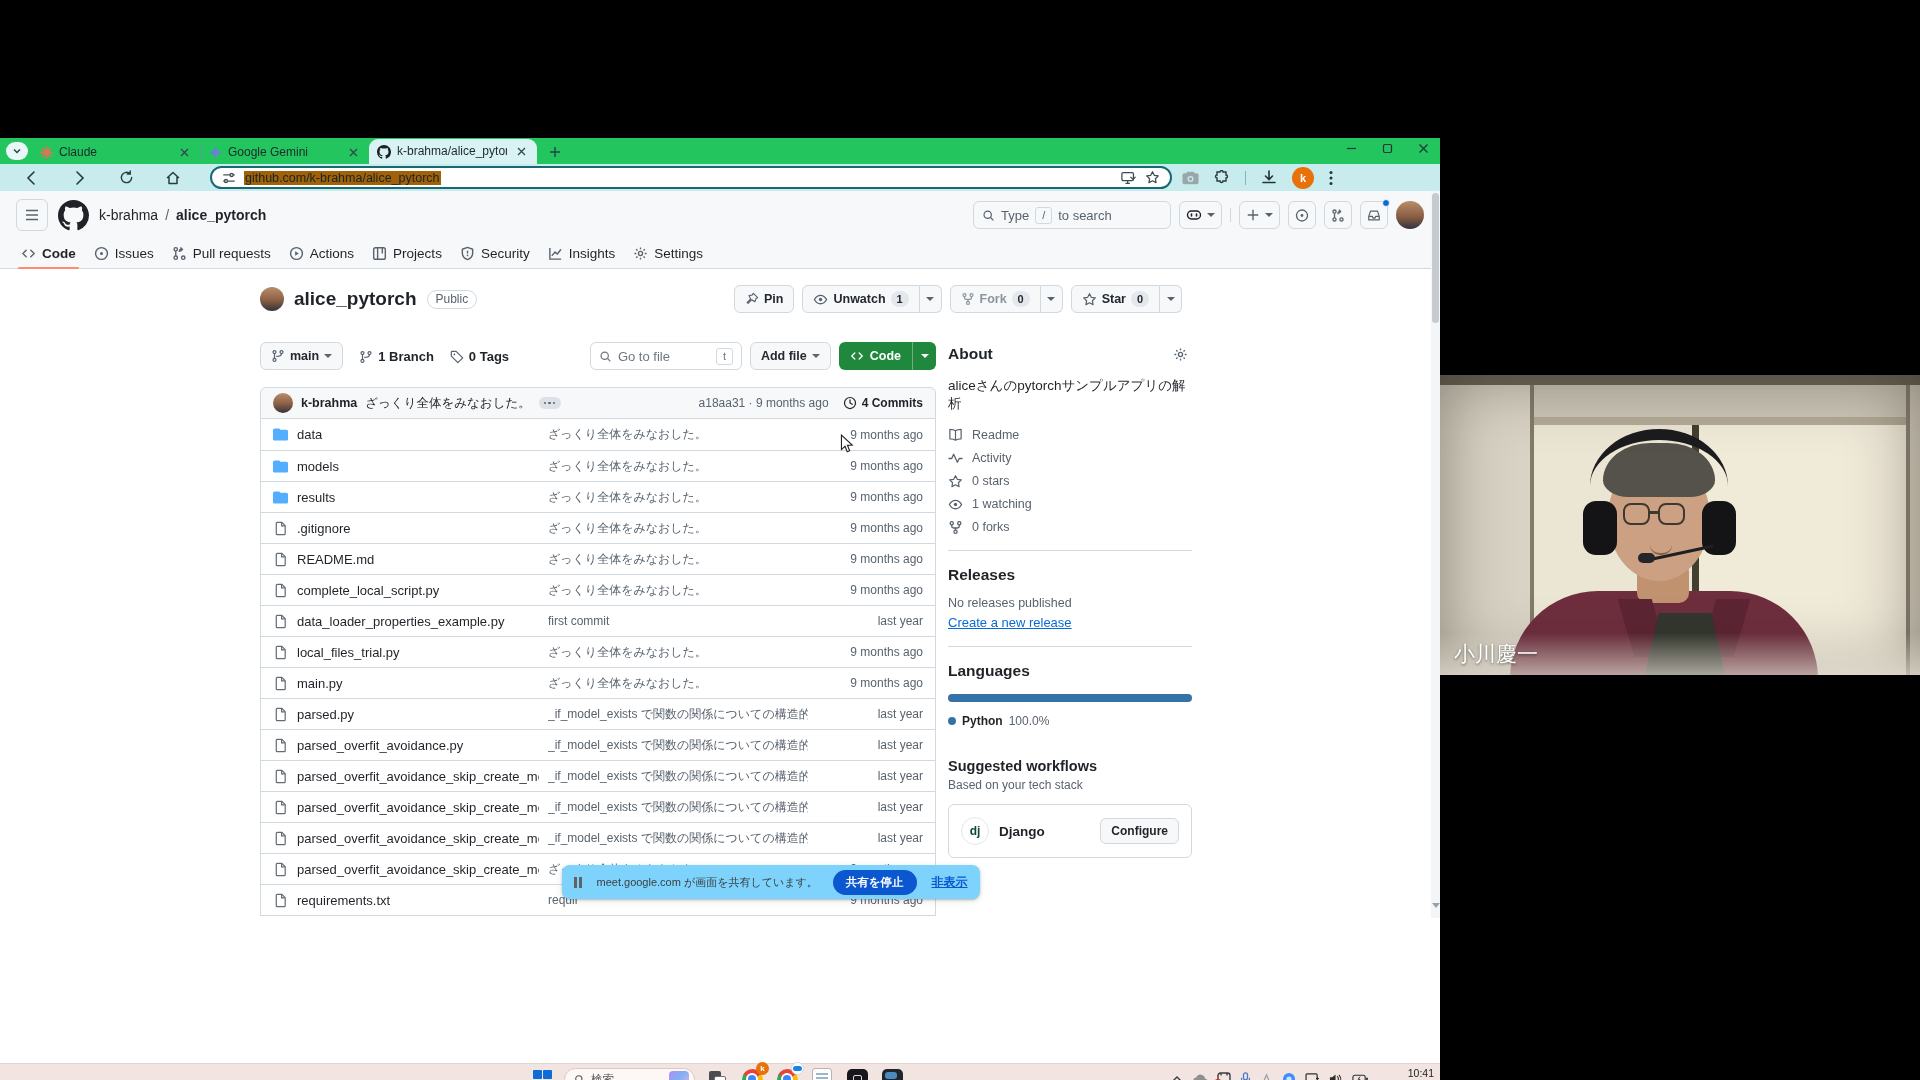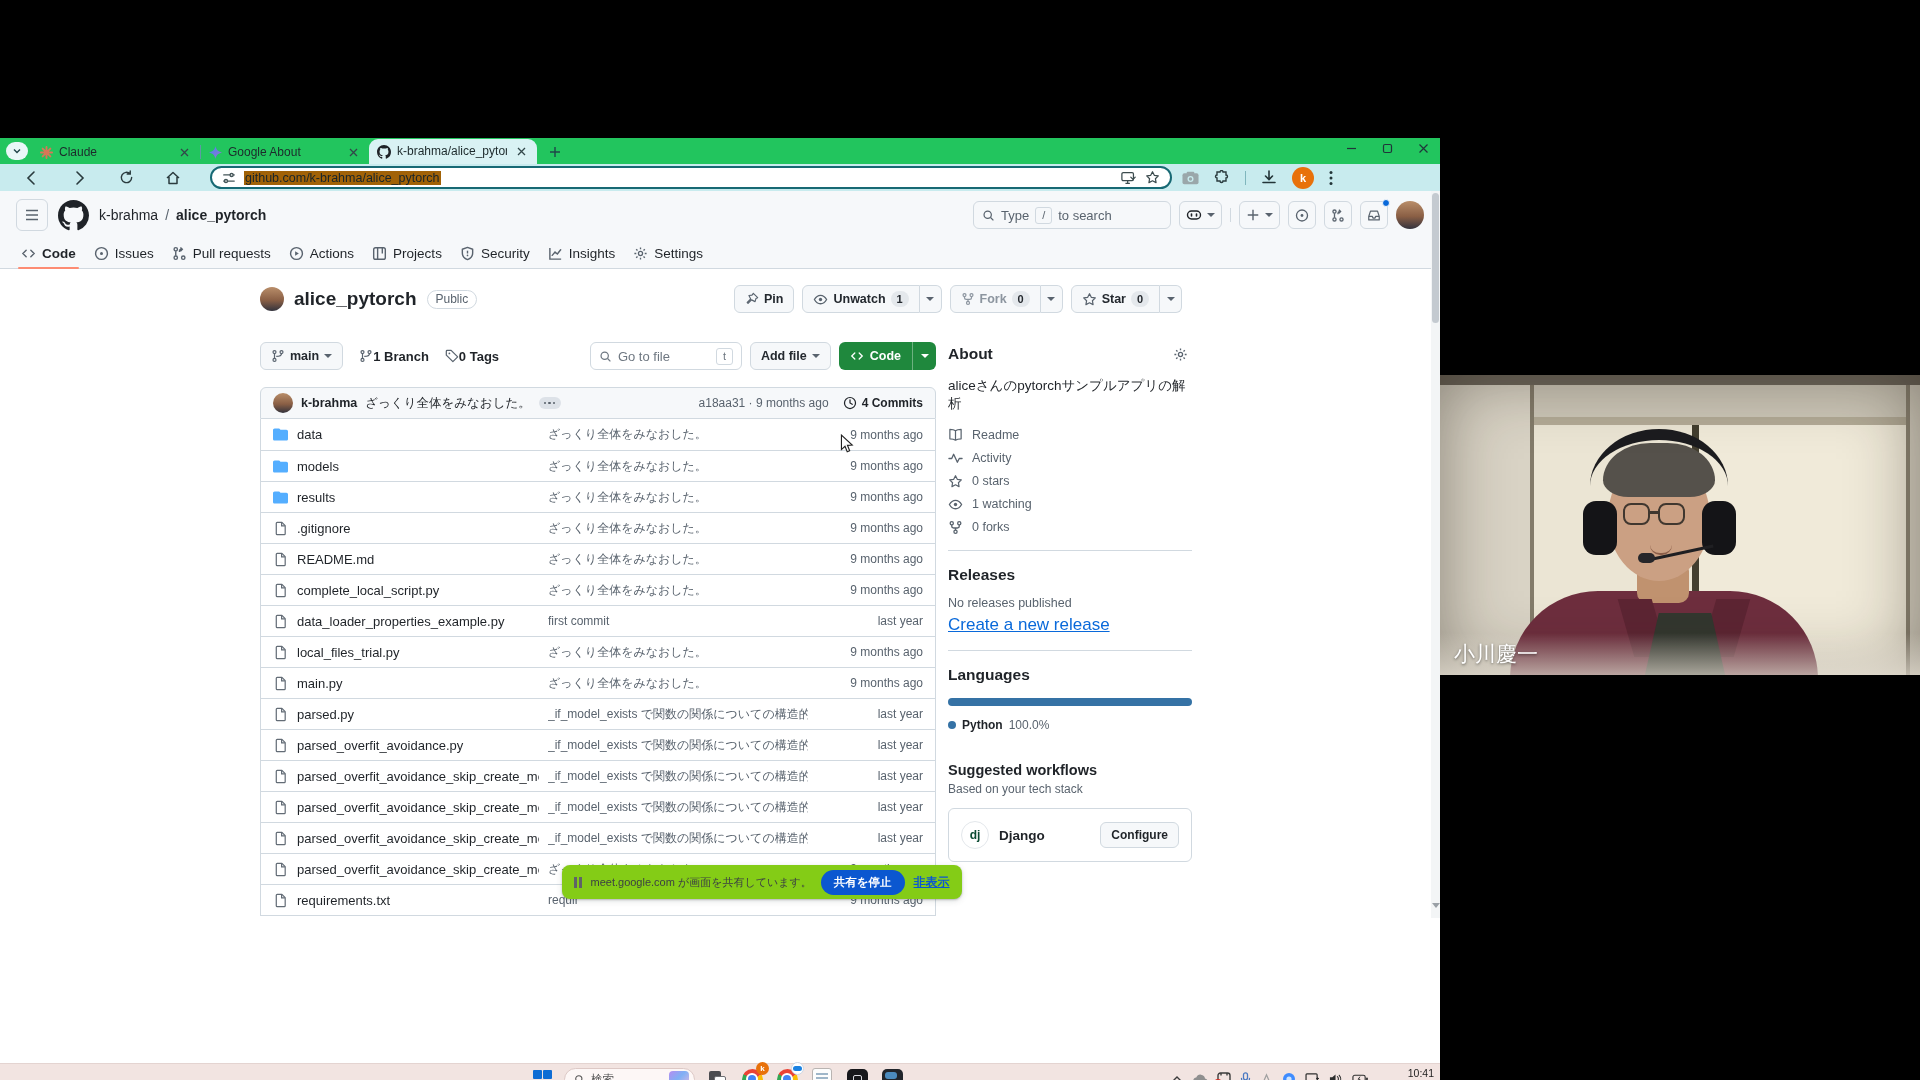--- a/index.html
+++ b/index.html
@@ -70,21 +70,21 @@
     gap:5px;padding:0 10px;font-size:12.5px;color:#24292f;font-weight:600}
   .btn .cnt{background:#e4e8ec;border-radius:999px;min-width:18px;height:16px;padding:0 5px;font-size:11px;
     display:flex;align-items:center;justify-content:center;font-weight:600}
   .split{display:flex}
   .split .btn{border-radius:6px 0 0 6px}
   .split .drop{width:22px;height:28px;border:1px solid #d1d9e0;border-left:none;border-radius:0 6px 6px 0;
     background:#f6f8fa;display:flex;align-items:center;justify-content:center}
   .fork-label{color:#8c959f}
 
   .controls-row{position:absolute;left:260px;top:151px;width:676px;display:flex;align-items:center}
-  .meta{display:flex;align-items:center;font-size:13px;color:#1f2328;margin-left:16px}
+  .meta{display:flex;align-items:flex-end;gap:5px;font-size:13px;color:#1f2328;margin-left:16px}
   .meta b{font-weight:600}
   .ctrl-right{margin-left:auto;display:flex;gap:8px;align-items:center}
   .goto{width:152px;height:28px;border:1px solid #d1d9e0;border-radius:6px;display:flex;align-items:center;
     gap:6px;padding:0 8px;font-size:13px;color:#6e7781}
   .goto .key-hint{margin-left:auto}
   .btn-green{height:28px;border-radius:6px 0 0 6px;background:#1f883d;color:#fff;display:flex;align-items:center;
     gap:6px;padding:0 11px;font-size:12.5px;font-weight:600}
   .drop-green{width:24px;height:28px;background:#1f883d;border-left:1px solid rgba(255,255,255,.35);
     border-radius:0 6px 6px 0;display:flex;align-items:center;justify-content:center}
   .drop-green .caret,.btn-green .caret{border-top-color:#fff}
@@ -108,39 +108,39 @@
 
   .sidebar{position:absolute;left:948px;top:154px;width:244px;color:#1f2328}
   .sec{padding-bottom:15px;border-bottom:1px solid #d1d9e0;margin-bottom:15px;position:relative}
   .sec:last-child{border-bottom:none}
   .sec h2{font-size:15.5px;font-weight:700}
   .about-desc{font-size:13.5px;margin-top:14px;line-height:1.35}
   .about-list{margin-top:14px;display:flex;flex-direction:column;gap:7px}
   .about-item{display:flex;align-items:center;gap:9px;font-size:12.5px;color:#59636e;height:16px}
   .gear-abs{position:absolute;right:4px;top:2px}
   .muted{font-size:12.5px;color:#59636e;margin-top:12px}
-  .blue-link{font-size:17px;color:#0969da;text-decoration:underline;margin-top:5px;display:inline-block}
+  .blue-link{font-size:13px;color:#0969da;text-decoration:underline;margin-top:5px;display:inline-block}
   .lang-bar{height:8px;border-radius:4px;background:#3572A5;margin-top:14px}
   .lang-row{display:flex;align-items:center;gap:6px;margin-top:12px;font-size:12px}
   .lang-dot{width:8px;height:8px;border-radius:50%;background:#3572A5}
   .lang-row b{font-weight:700}
   .lang-row .pct{color:#59636e}
   .wf-sub{font-size:12px;color:#59636e;margin-top:4px}
   .wf-card{border:1px solid #d1d9e0;border-radius:6px;margin-top:12px;padding:12px}
   .wf-top{display:flex;align-items:center;gap:10px}
   .wf-logo{width:28px;height:28px;border-radius:50%;border:1px solid #e3e7eb;background:#fff;color:#0C4B33;
     font-weight:700;font-size:12px;display:flex;align-items:center;justify-content:center}
   .wf-name{font-size:13.5px;font-weight:700;flex:1}
   .wf-btn{height:26px;border:1px solid #d1d9e0;border-radius:6px;background:#f6f8fa;padding:0 10px;
     font-size:12px;font-weight:600;display:flex;align-items:center}
 
   
-  .meet{position:absolute;left:562px;top:674px;height:34px;background:#84cc16;border-radius:8px;
+  .meet{position:absolute;left:562px;top:674px;height:34px;background:#7dd3fc;border-radius:8px;
     box-shadow:0 1px 2px rgba(60,64,67,.3),0 2px 6px rgba(60,64,67,.15);
-    display:flex;align-items:center;gap:9px;padding:0 12px;white-space:nowrap}
+    display:flex;align-items:center;gap:15px;padding:0 12px;white-space:nowrap}
   .pause-ic{display:flex;gap:2.5px}
   .pause-ic i{width:2.5px;height:11px;background:#5f6368}
   .meet-text{font-size:11px;color:#3c4043}
   .meet-stop{height:25px;border-radius:13px;background:#0b57d0;color:#fff;font-size:11.5px;font-weight:700;
     display:flex;align-items:center;padding:0 13px}
   .meet-hide{font-size:12px;color:#0b57d0;text-decoration:underline;font-weight:600}
 
   
   .scroll-track{position:absolute;right:0;top:0;width:9px;height:727px;background:#f3f5f6}
   .scroll-thumb{position:absolute;right:1px;top:2px;width:7px;height:130px;border-radius:4px;background:#c4cad0}
@@ -255,21 +255,21 @@
     <div class="tab">
       <svg width="13" height="13" viewBox="0 0 16 16">
           <defs>
             <linearGradient id="gg" x1="0" y1="0" x2="1" y2="1">
               <stop offset="0" stop-color="#4285f4"></stop>
               <stop offset="1" stop-color="#9b72cb"></stop>
             </linearGradient>
           </defs>
           <path d="M8 0c.7 4.4 2.9 6.6 8 8-5.1 1.4-7.3 3.6-8 8-.7-4.4-2.9-6.6-8-8 5.1-1.4 7.3-3.6 8-8Z" fill="url(#gg)"></path>
         </svg>
-      <span class="tab-title">Google About</span>
+      <span class="tab-title">Google Gemini</span>
       <span class="tab-close">
           <svg width="9" height="9" viewBox="0 0 9 9">
             <path d="M1 1l7 7M8 1l-7 7" stroke="#32474a" stroke-width="1.3"></path>
           </svg>
         </span>
     </div>
     <div class="tab active">
       <svg width="14" height="14" viewBox="0 0 16 16">
           <path fill="#1f2328" d="M8 0C3.58 0 0 3.58 0 8c0 3.54 2.29 6.53 5.47 7.59.4.07.55-.17.55-.38 0-.19-.01-.82-.01-1.49-2.01.37-2.53-.49-2.69-.94-.09-.23-.48-.94-.82-1.13-.28-.15-.68-.52-.01-.53.63-.01 1.08.58 1.23.82.72 1.21 1.87.87 2.33.66.07-.52.28-.87.51-1.07-1.78-.2-3.64-.89-3.64-3.95 0-.87.31-1.59.82-2.15-.08-.2-.36-1.02.08-2.12 0 0 .67-.21 2.2.82.64-.18 1.32-.27 2-.27s1.36.09 2 .27c1.53-1.04 2.2-.82 2.2-.82.44 1.1.16 1.92.08 2.12.51.56.82 1.27.82 2.15 0 3.07-1.87 3.75-3.65 3.95.29.25.54.73.54 1.48 0 1.07-.01 1.93-.01 2.2 0 .21.15.46.55.38A8.01 8.01 0 0 0 16 8c0-4.42-3.58-8-8-8Z"></path>
         </svg>

